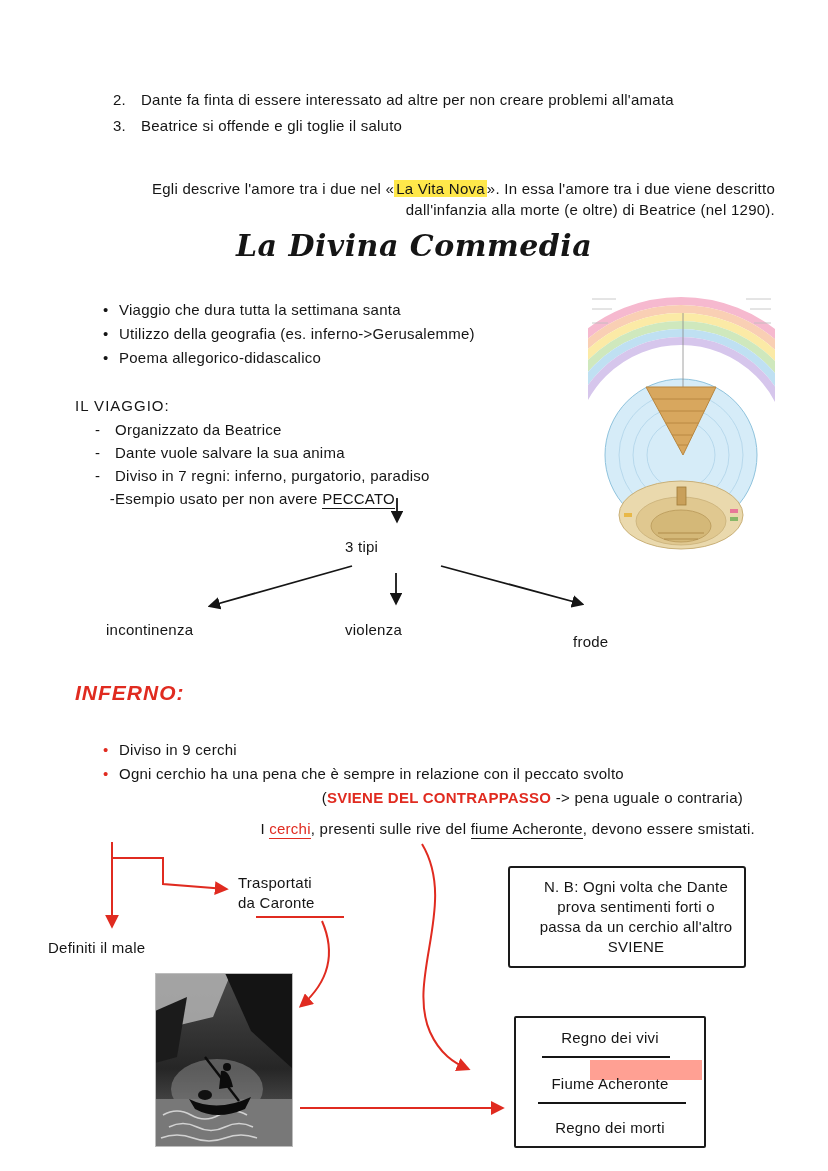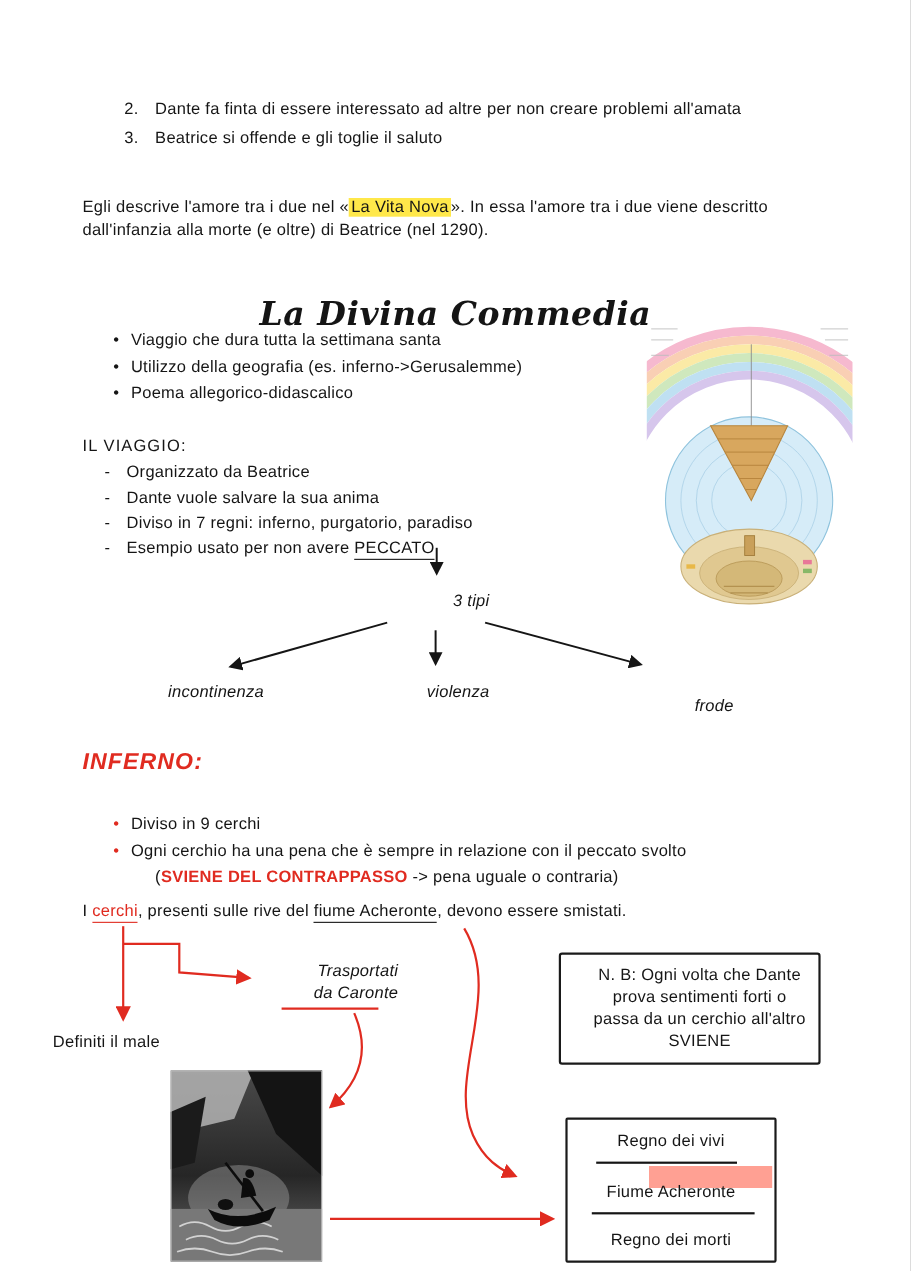--- a/index.html
+++ b/index.html
@@ -4,41 +4,41 @@
 <style>
   * { margin:0; padding:0; box-sizing:border-box; }
   html,body { background:#9a9a9a; }
   .page {
     position:relative; width:828px; height:1171px; margin:0 auto;
     background:#ffffff; overflow:hidden;
     font-family:"Liberation Sans", sans-serif; color:#151515;
     font-size:15px; letter-spacing:.25px; line-height:19px;
   }
   .abs { position:absolute; }
-  .mixed { white-space:pre-wrap; }
+  .mixed { white-space:pre-wrap;text-align:right; }
   .num-item { display:flex; margin-bottom:7px; }
   .num-item .num { width:28px; flex:0 0 28px; }
   .bullet-item { display:flex; margin-bottom:5px; }
   .bullet-item .dot { width:16px; flex:0 0 16px; }
   .dash-item { display:flex; margin-bottom:4px; }
   .dash-item .dash { width:20px; flex:0 0 20px; }
   .doc-title {
     font-family:"DejaVu Serif", serif; font-style:italic; font-weight:bold;
-    font-size:30px; letter-spacing:.5px; text-align:center;margin-top:40px;
+    font-size:30px; letter-spacing:.5px; text-align:center;
   }
   .hl-yellow { background:#ffe84a; padding:0 2px; }
   .caps-head { letter-spacing:1px; }
   .u-black { border-bottom:1.5px solid #151515; padding-bottom:1px; }
   .red { color:#e02b20; }
   .u-red { border-bottom:1.5px solid #e02b20; padding-bottom:1px; }
   .inferno-head {
     color:#e02b20; font-weight:bold; font-size:21px; letter-spacing:1px;font-style:italic;
   }
   .red-dot { color:#e02b20; }
-  .center { text-align:right;font-style:italic; }
+  .center { text-align:left; }
   .nb-box {
     border:2px solid #1a1a1a; border-radius:3px; background:#fff;
     padding:9px 8px; text-align:center; line-height:20px;
   }
   .regni-box { border:2px solid #1a1a1a; border-radius:2px; background:#fff; }
   .regni-box .row { position:absolute; left:0; width:100%; text-align:center; }
   .regni-box .sep { position:absolute; border-top:2px solid #151515; }
   .regni-box .pink {
     position:absolute; background:#ff8f80; opacity:.85;
   }

